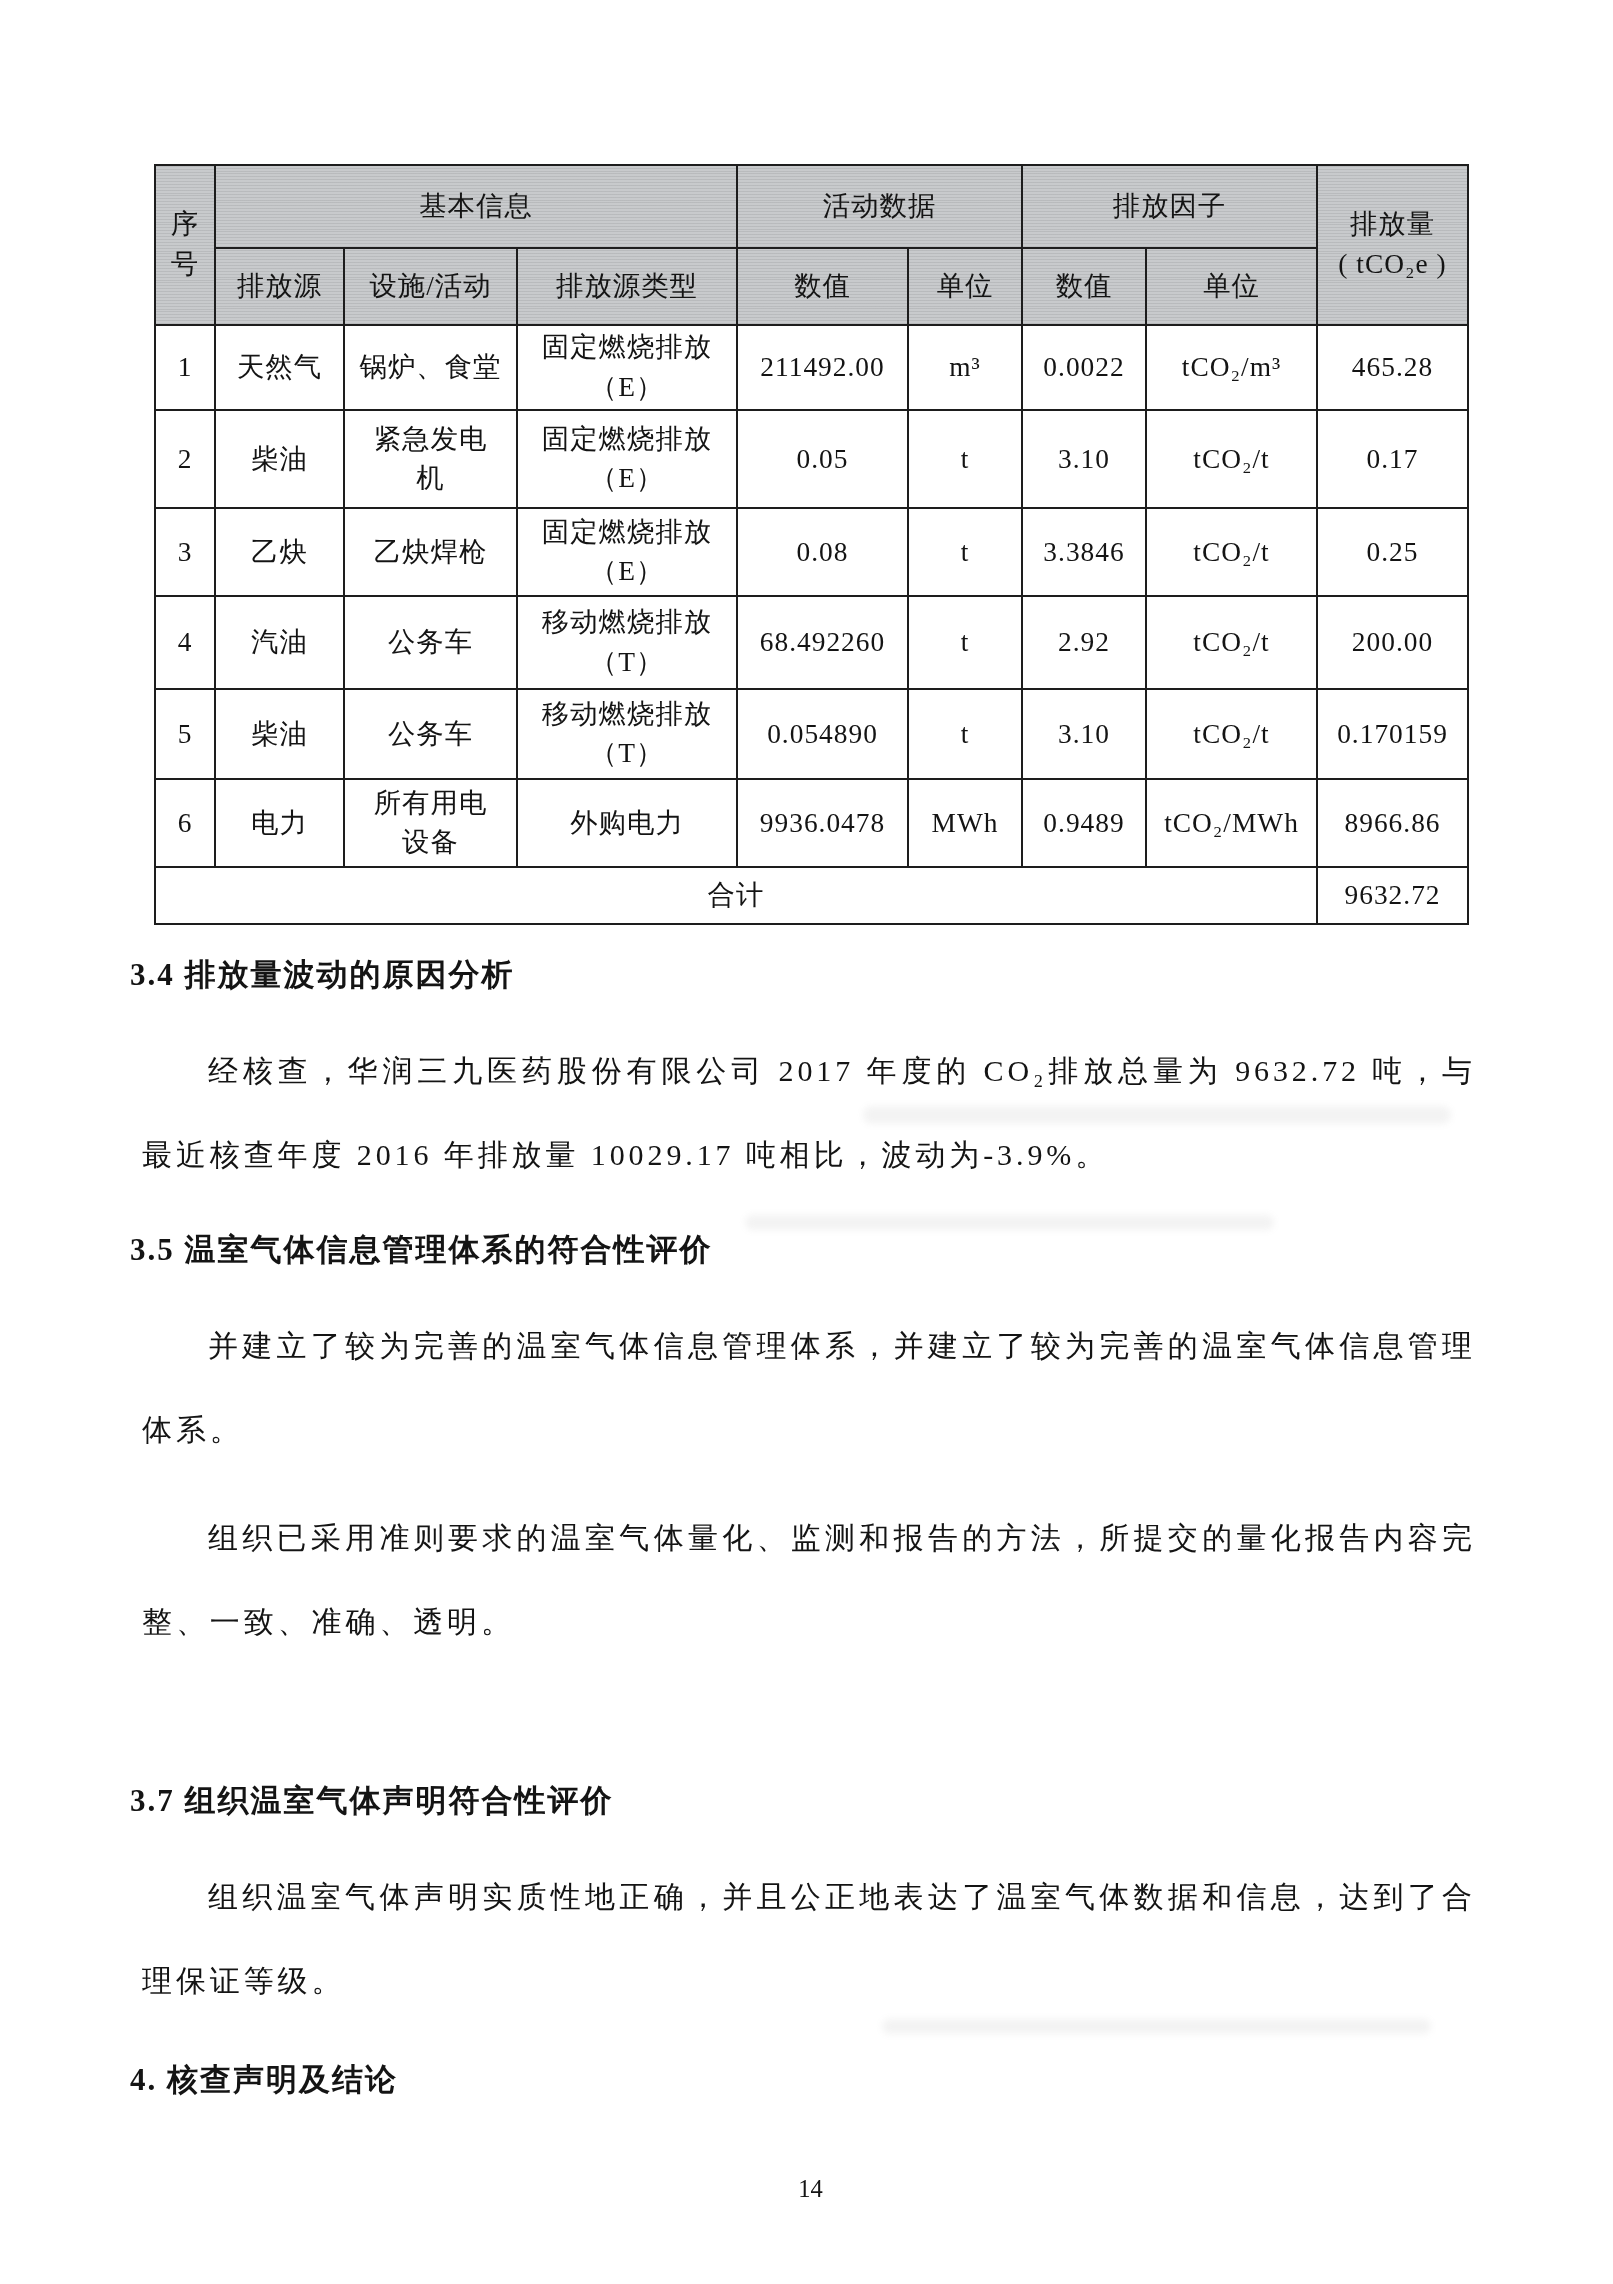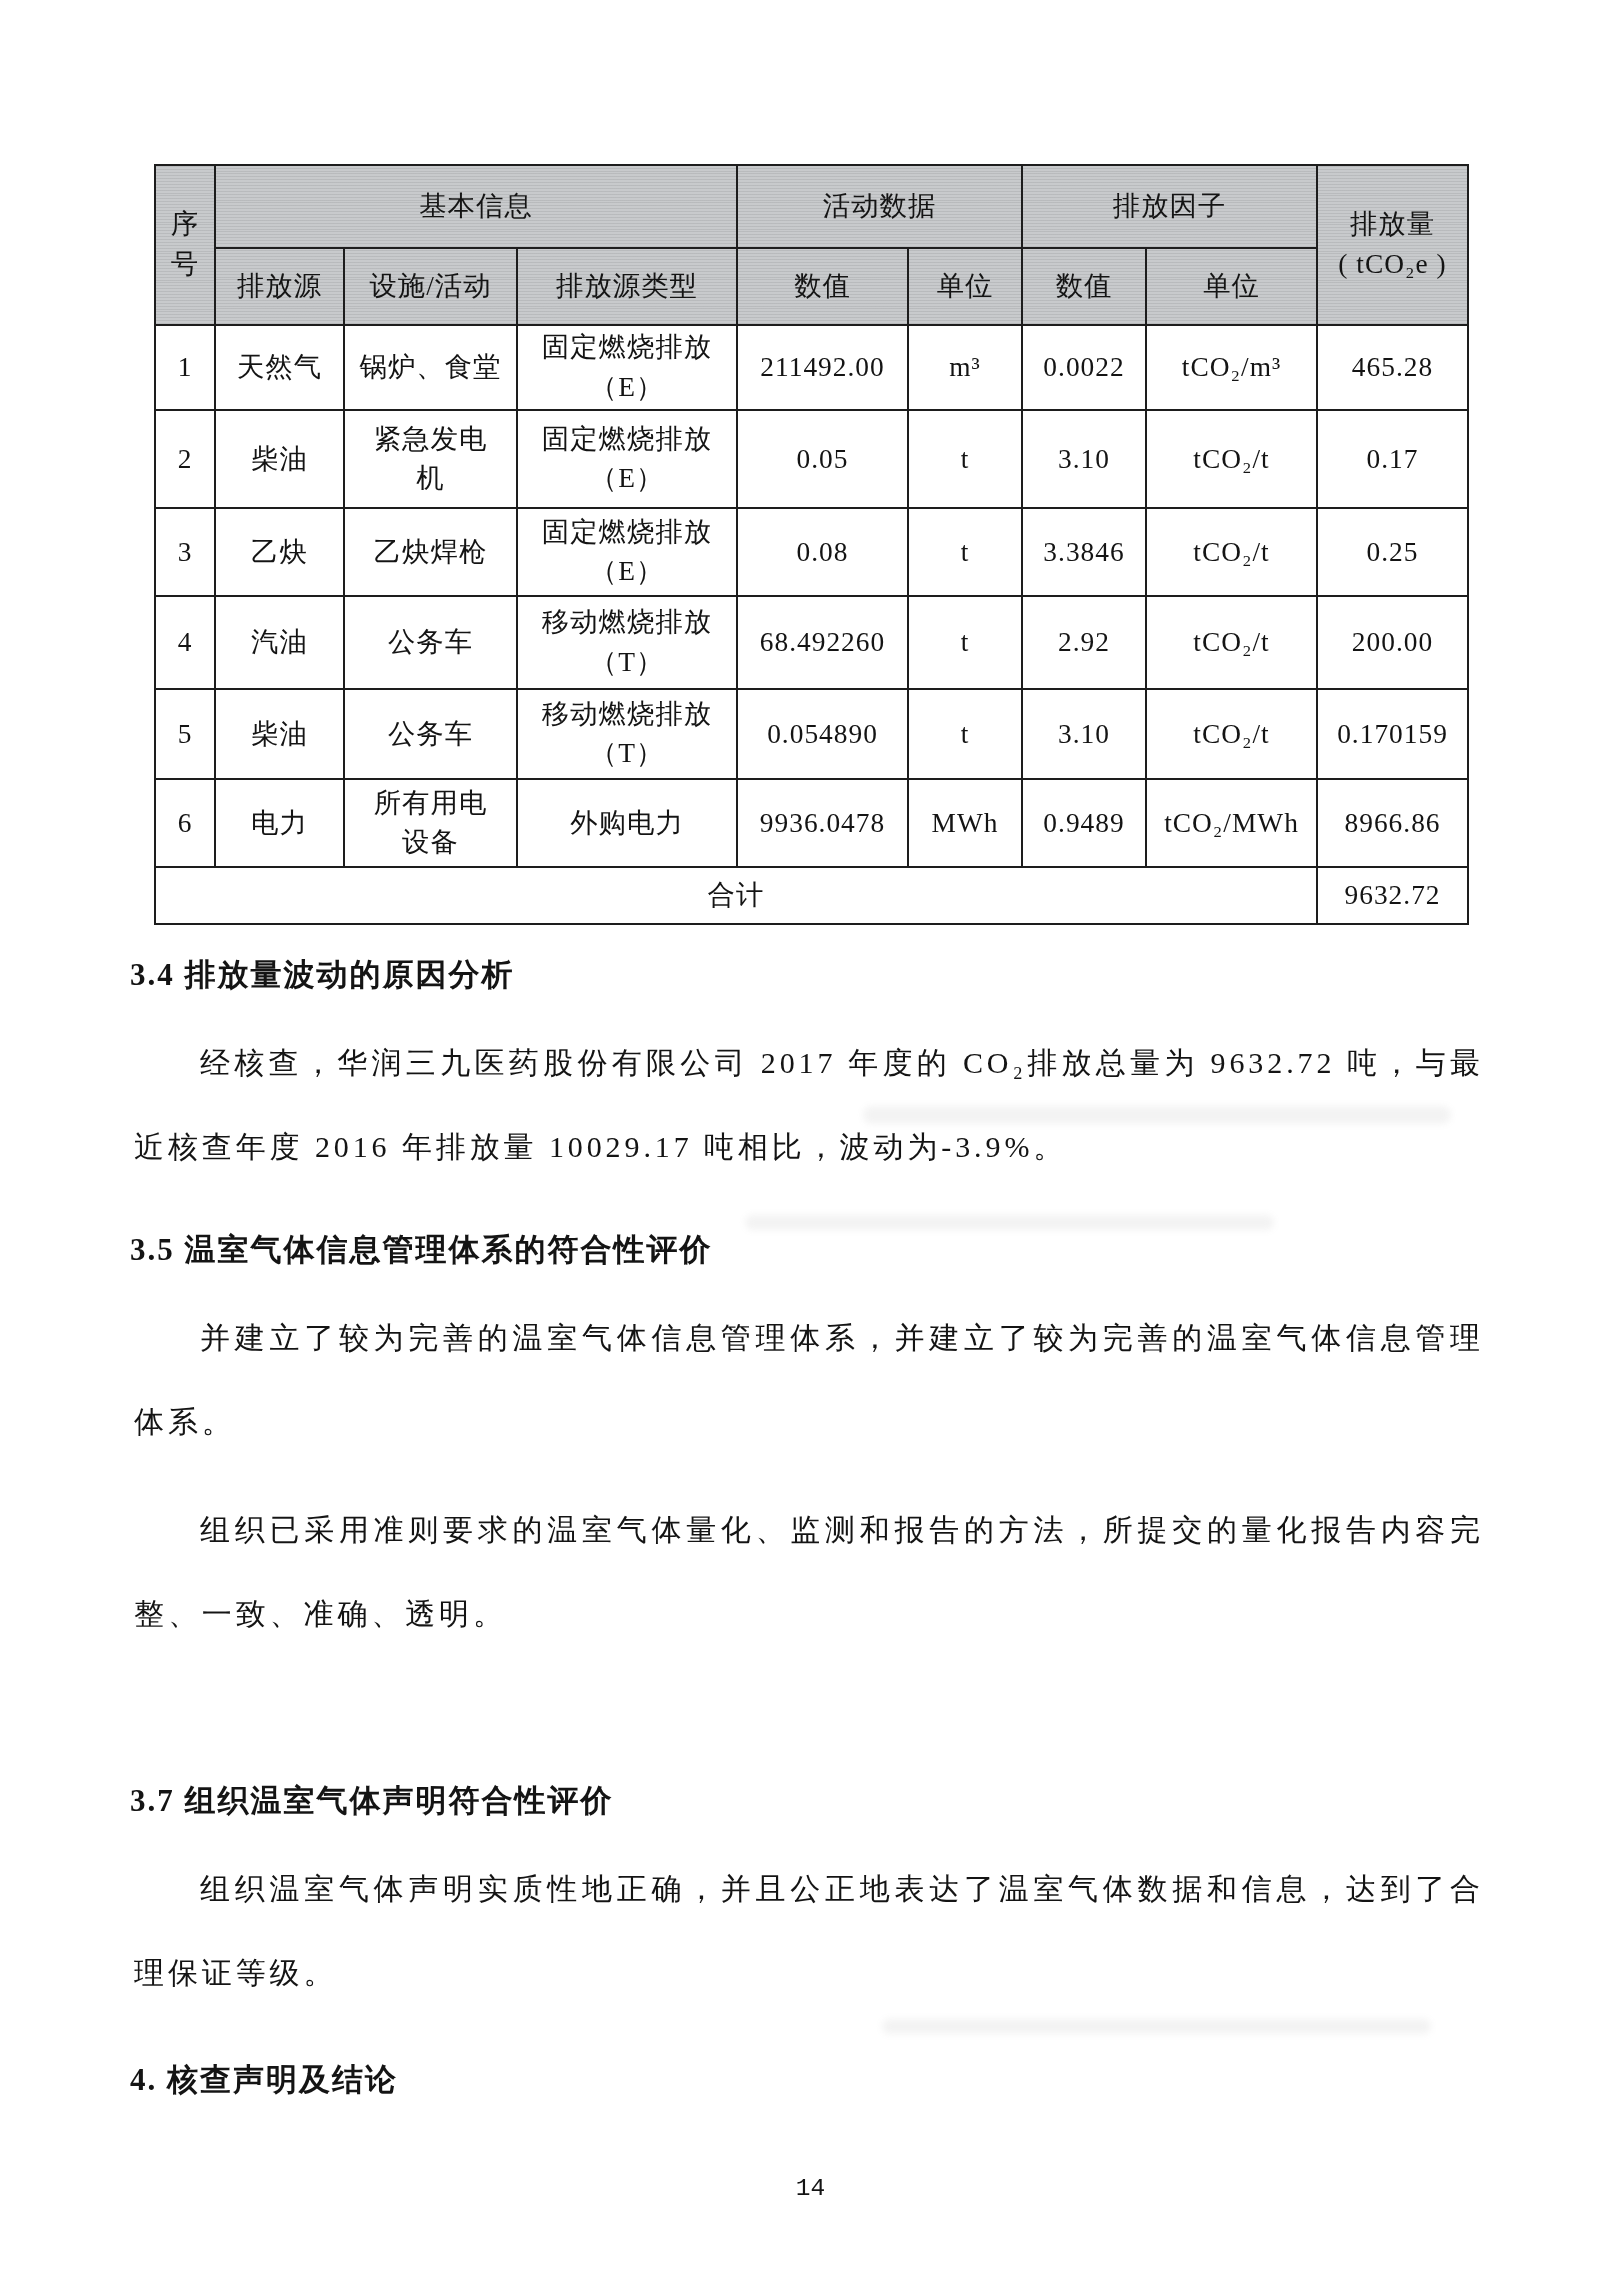--- a/index.html
+++ b/index.html
@@ -46,28 +46,28 @@
   td.c-em   { font-size:20.6px; letter-spacing:0; }
   td.c-total-val { font-size:21.6px; letter-spacing:0; }
 
   
   .section, .closing { position:absolute; left:130px; right:125px; }
   .section h3, .closing h3 {
     margin:0; font-size:31px; font-weight:bold;
     line-height:84px; letter-spacing:2px;
   }
   .section p {
-    margin:4px; font-size:30px;
+    margin:12px; font-size:30px;
     line-height:84px; letter-spacing:3.9px;
     text-indent:2.2em;
     text-align:justify;
   }
   .page-number {
     position:absolute; left:8px; right:0; top:2166px;
-    text-align:center; font-size:24.5px; line-height:45px;font-family:Liberation Mono, monospace;
+    text-align:center; font-size:24.5px; line-height:45px;
   }
 
   
   .artifact {
     position:absolute; background:#8d8d8d; opacity:.10;
     filter:blur(3.9px); border-radius:9.8px; pointer-events:none;
   }
 </style>
 </head>
 <body>

